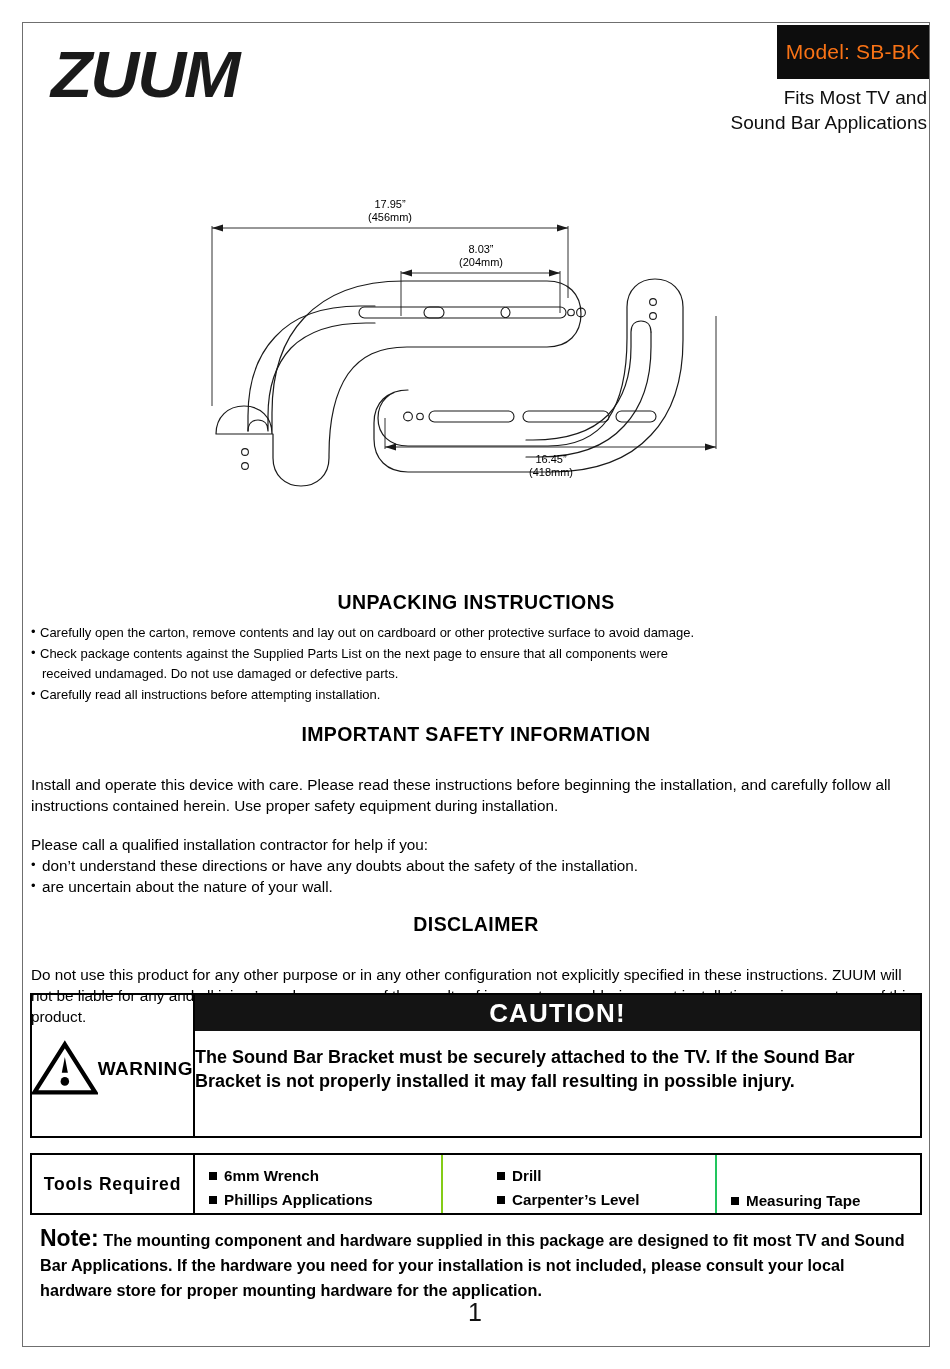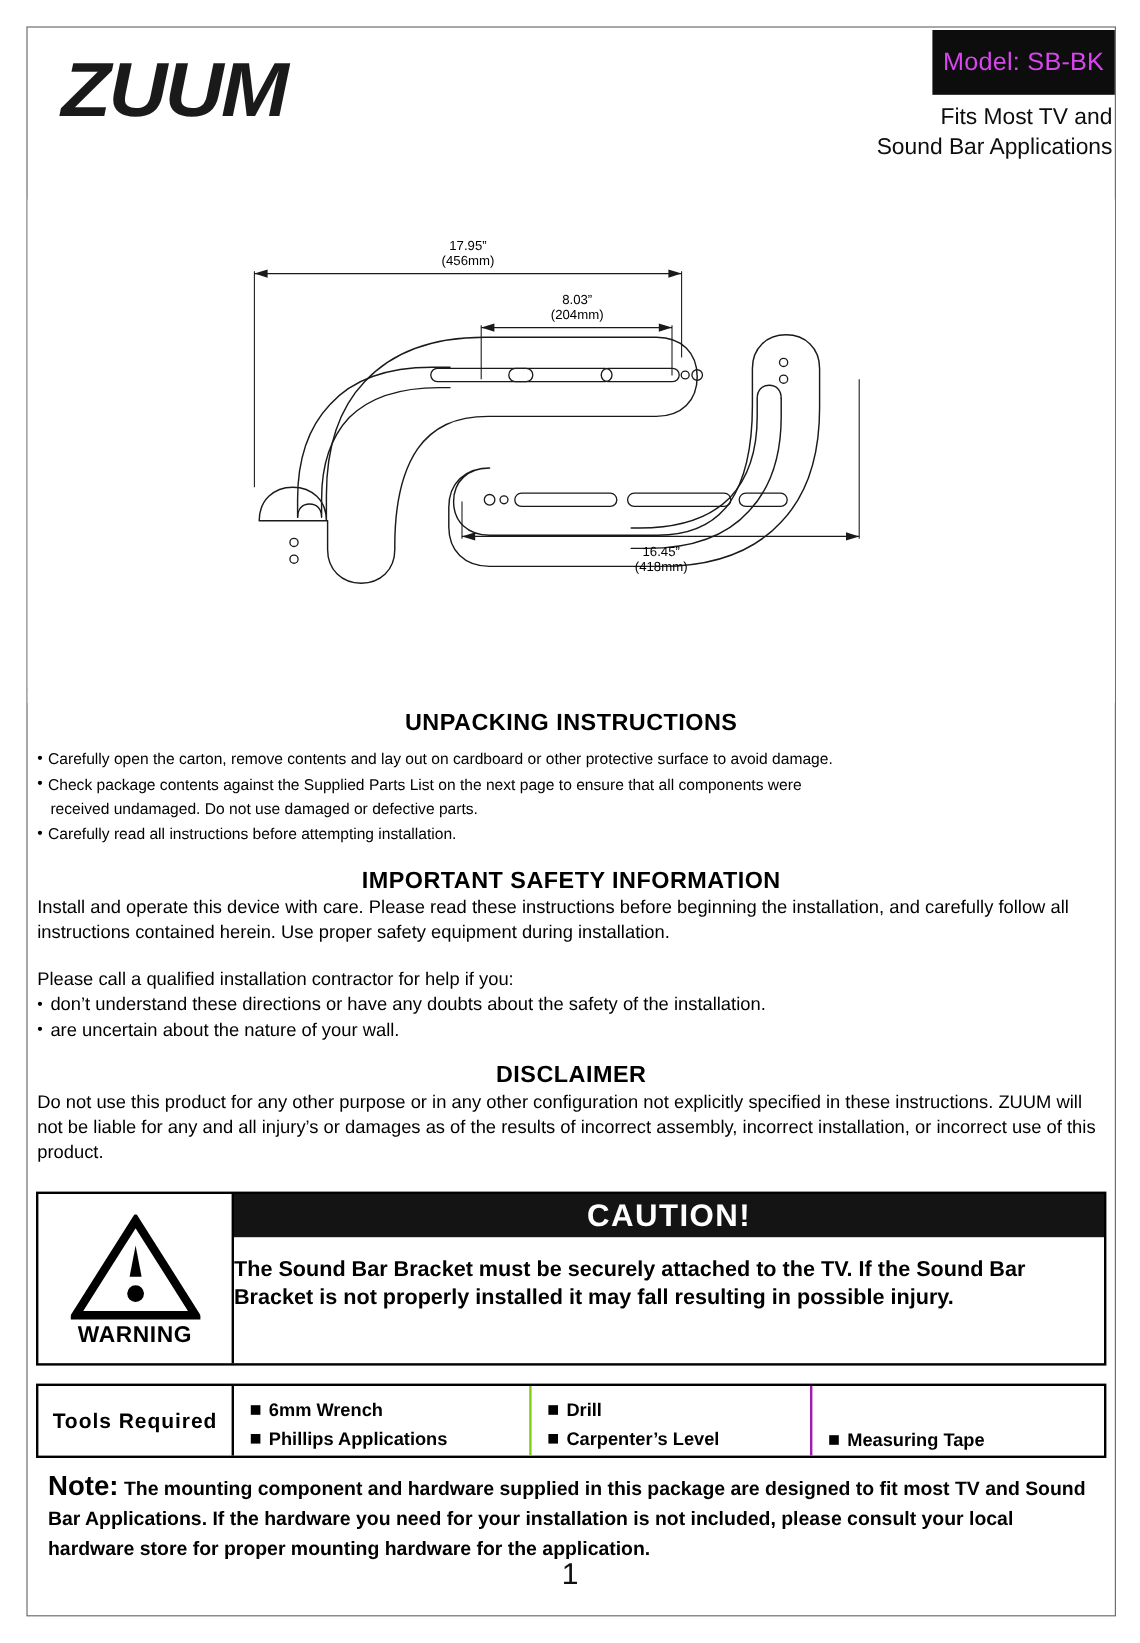--- a/index.html
+++ b/index.html
@@ -49,21 +49,21 @@
     transform: scaleX(1.06);
     transform-origin: left center;
   }
   .model-badge {
     position: absolute;
     right: 0px;
     top: 2px;
     width: 152px;
     height: 54px;
     background: #0d0d0d;
-    color: #d946ef;
+    color: #f97316;
     font-size: 21px;
     display: flex;
     align-items: center;
     justify-content: center;
     letter-spacing: 0.2px;
   }
   .fits-line {
     position: absolute;
     right: 2px;
     width: 320px;
@@ -131,21 +131,21 @@
   }
   .bullets li .cont {
     display: block;
     padding-left: 2px;
   }
 
   .para {
     font-size: 15.3px;
     line-height: 21px;
     padding: 0 15px 0 8px;
-    margin-top: 0;
+    margin-top: 28px;
   }
   .para.tight { margin-top: 0px; }
   .gap { height: 18px; }
 
   .sub-bullets {
     margin: 0;
     padding: 0 14px 0 8px;
     list-style: none;
     font-size: 15.3px;
     line-height: 21px;
@@ -171,21 +171,21 @@
     height: 145px;
     border: 2px solid #000000;
     box-sizing: border-box;
     display: flex;
   }
   .warn-cell {
     width: 163px;
     border-right: 2px solid #000000;
     box-sizing: border-box;
     display: flex;
-    flex-direction: column;
+    flex-direction: row;
     align-items: center;
     justify-content: center;
     padding-top: 4px;
   }
   .warn-triangle { display: block; }
   .warn-word {
     font-size: 19px;
     font-weight: bold;
     letter-spacing: 0.5px;
     margin-top: 2px;
@@ -237,21 +237,21 @@
     letter-spacing: 0.8px;
   }
   .tools-cell {
     box-sizing: border-box;
     padding: 7px 0 0 14px;
     display: flex;
     flex-direction: column;
     justify-content: center;
   }
   .tools-cell.c2 { width: 248px; border-right: 2px solid #84cc16; }
-  .tools-cell.c3 { width: 234px; border-right: 2px solid #a21caf; }
+  .tools-cell.c3 { width: 234px; border-right: 2px solid #22c55e; margin-left: 40px; }
   .tools-cell.c4 { flex: 1; justify-content: flex-end; }
   .tool-item {
     font-size: 15.2px;
     font-weight: bold;
     line-height: 24px;
     white-space: nowrap;
   }
   .tool-bullet {
     display: inline-block;
     width: 8px;

